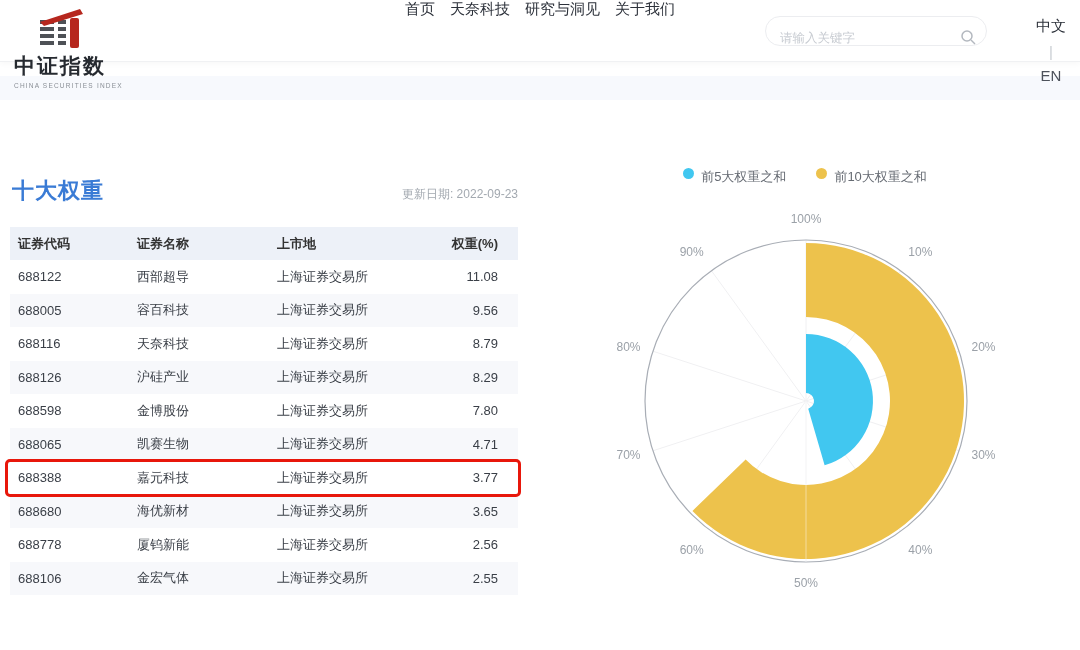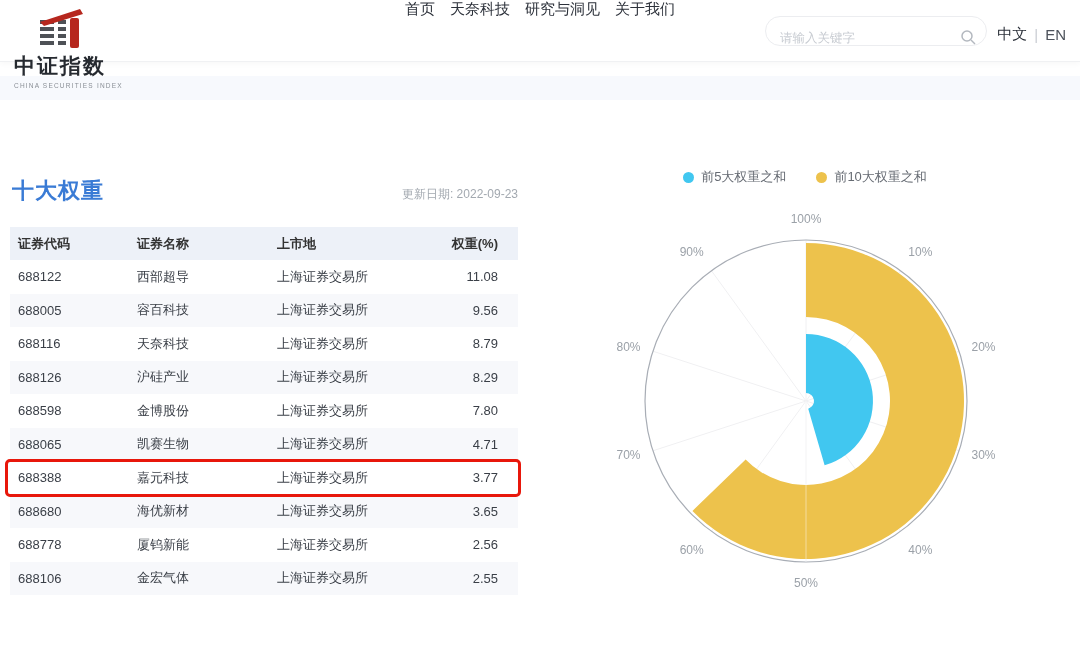--- a/index.html
+++ b/index.html
@@ -21,21 +21,21 @@
   .nav { position:absolute; left:405px; top:0; height:62px; display:flex; align-items:flex-start; gap:15px; }
   .nav-item { font-size:15px; color:#2c313a; text-decoration:none; cursor:pointer; white-space:nowrap; }
   .search-box {
     position:absolute; left:765px; top:16px; width:222px; height:30px;
     border:1px solid #ecedf0; border-radius:16px; background:#fff;
     display:flex; align-items:flex-end; padding:0 10px 0 14px;
   }
   .search-input { flex:1; border:none; outline:none; font-size:12.5px; color:#555; background:transparent; }
   .search-input::placeholder { color:#c8ccd2; }
   .search-icon { width:16px; height:16px; flex:0 0 16px; cursor:pointer; }
-  .lang { position:absolute; right:14px; top:3px; height:62px; display:flex; align-items:center; gap:7px; font-size:15px; }
+  .lang { position:absolute; right:14px; top:17px; height:62px; display:flex; align-items:center; gap:7px; font-size:15px;flex-direction:column; }
   .lang-zh { color:#2c313a; cursor:pointer; }
   .lang-divider { color:#c9cdd3; }
   .lang-en { color:#4d525b; cursor:pointer; }
   
   .sub-band { position:absolute; left:0; top:76px; width:1080px; height:24px; background:#f7f9fd; }
   
   .left-col { position:absolute; left:10px; top:160px; width:508px; }
   .section-head { display:flex; justify-content:space-between; align-items:flex-end; padding:0 0 0 2px; }
   .section-title { font-size:22px; font-weight:bold; color:#3a7bd5; letter-spacing:1px; }
   .update-date { font-size:12px; color:#a3a9b0; padding-bottom:3px;margin-top:26px; }
@@ -47,21 +47,21 @@
   .c-name { width:140px; }
   .c-market { flex:1; }
   .c-weight { width:110px; text-align:right; padding-right:20px; }
   .highlighted::after {
     content:""; position:absolute; left:-5px; right:-3px; top:-2px; bottom:-2px;
     border:3px solid var(--hl,#e8170b); border-radius:5px; pointer-events:none; z-index:3;
   }
   
   .chart-area { position:absolute; left:560px; top:160px; width:490px; }
   .chart-legend { display:flex; justify-content:center; gap:30px; padding-top:8px; }
-  .legend-item { display:flex; align-items:center; gap:7px; cursor:pointer; }
+  .legend-item { display:flex; align-items:flex-start; gap:7px; cursor:pointer; }
   .legend-dot { width:11px; height:11px; border-radius:50%; background:#ccc; }
   .legend-label { font-size:13px; color:#666b73; }
   .chart-svg { display:block; margin:15px 0 0 46px; }
 </style>
 </head>
 <body>
 
 <div class="header">
   <div class="logo">
     <span class="logo-icon">

